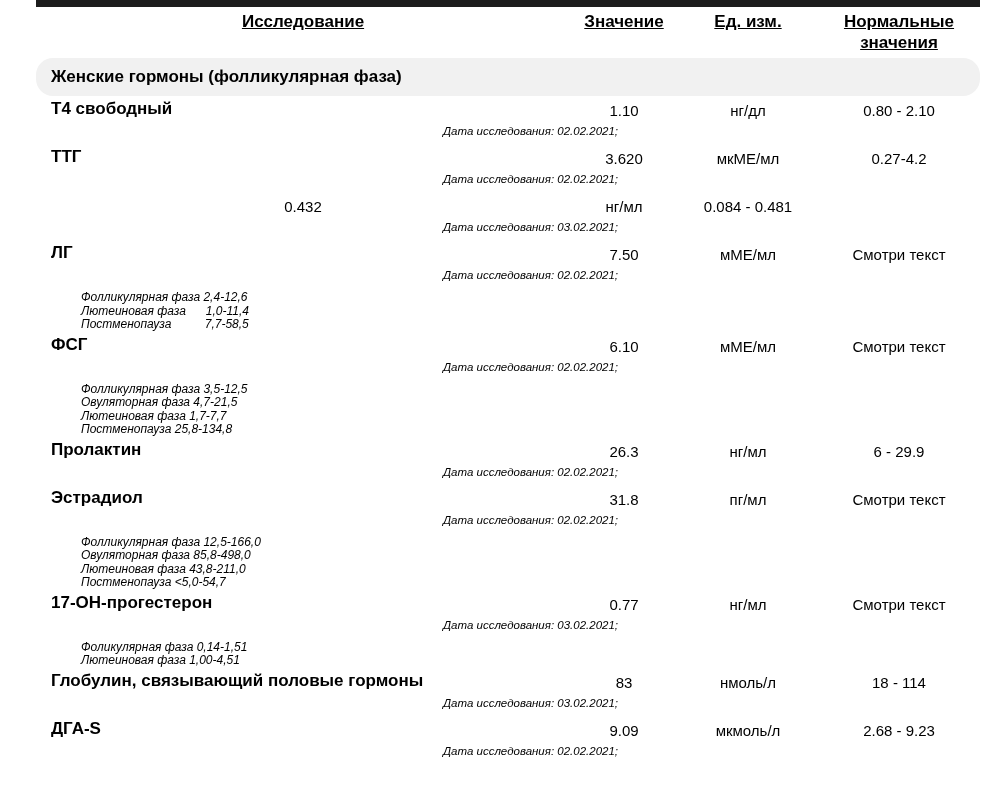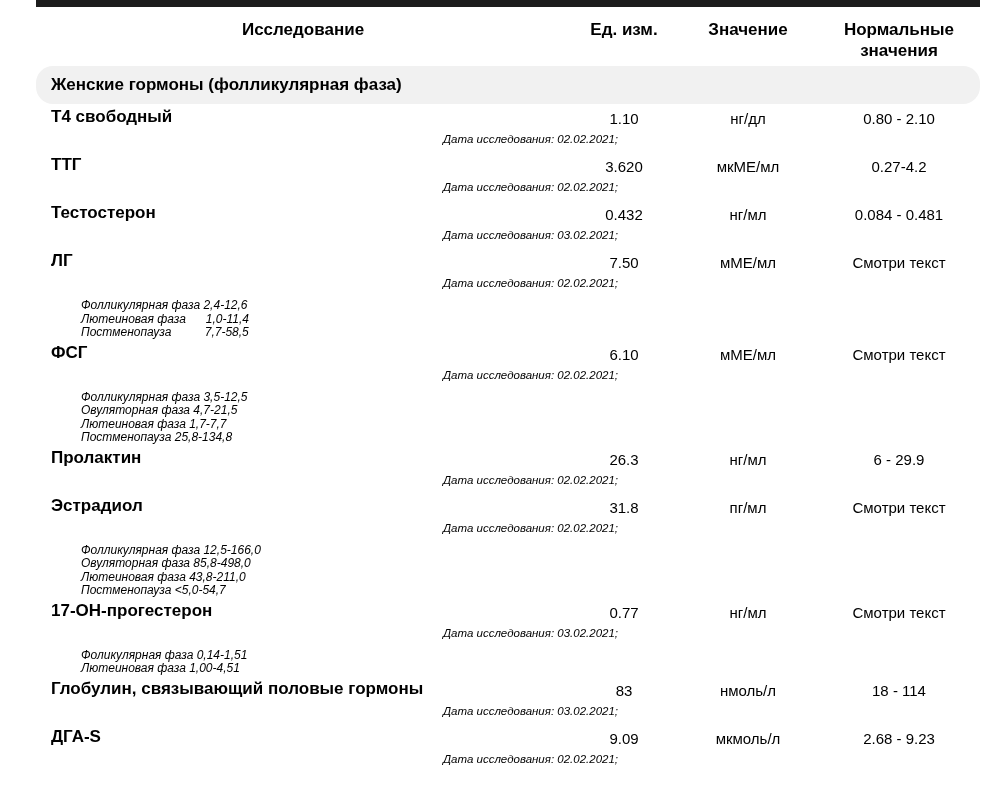--- a/index.html
+++ b/index.html
@@ -21,22 +21,23 @@
   }
   .top-bar {
     height: 7px;
     background: var(--top-bar);
   }
   .grid4 {
     display: grid;
     grid-template-columns: 534px 108px 140px 162px;
   }
   .table-header {
-    padding-top: 12px;
+    padding-top: 4px;
     padding-bottom: 5px;
+    text-decoration: underline;
   }
   .table-header .hcell {
     font-weight: bold;
     font-size: 17px;
     line-height: 21px;
     text-align: center;
   }
   .section-bar {
     height: 38px;
     background: var(--section-bg);
@@ -84,22 +85,22 @@
   }
 </style>
 </head>
 <body>
 
 <div class="report">
   <div class="top-bar"></div>
 
   <div class="table-header grid4">
     <div class="hcell">Исследование</div>
+    <div class="hcell">Значение</div>
     <div class="hcell">Ед. изм.</div>
-    <div class="hcell">Значение</div>
     <div class="hcell">Нормальные значения</div>
   </div>
 
   <div class="section-bar">
     <span>Женские гормоны (фолликулярная фаза)</span>
   </div>
 
   <div id="rows-container">
   <div class="row-block">
     <div class="grid4">
@@ -118,21 +119,20 @@
       <div class="cell num">3.620</div>
       <div class="cell num">мкМЕ/мл</div>
       <div class="cell num">0.27-4.2</div>
     </div>
     <div class="date">Дата исследования: 02.02.2021;</div>
 
   </div>
 
   <div class="row-block">
     <div class="grid4">
-      <div class="cell name">Тестостерон</div>
       <div class="cell num">0.432</div>
       <div class="cell num">нг/мл</div>
       <div class="cell num">0.084 - 0.481</div>
     </div>
     <div class="date">Дата исследования: 03.02.2021;</div>
 
   </div>
 
   <div class="row-block has-notes">
     <div class="grid4">

